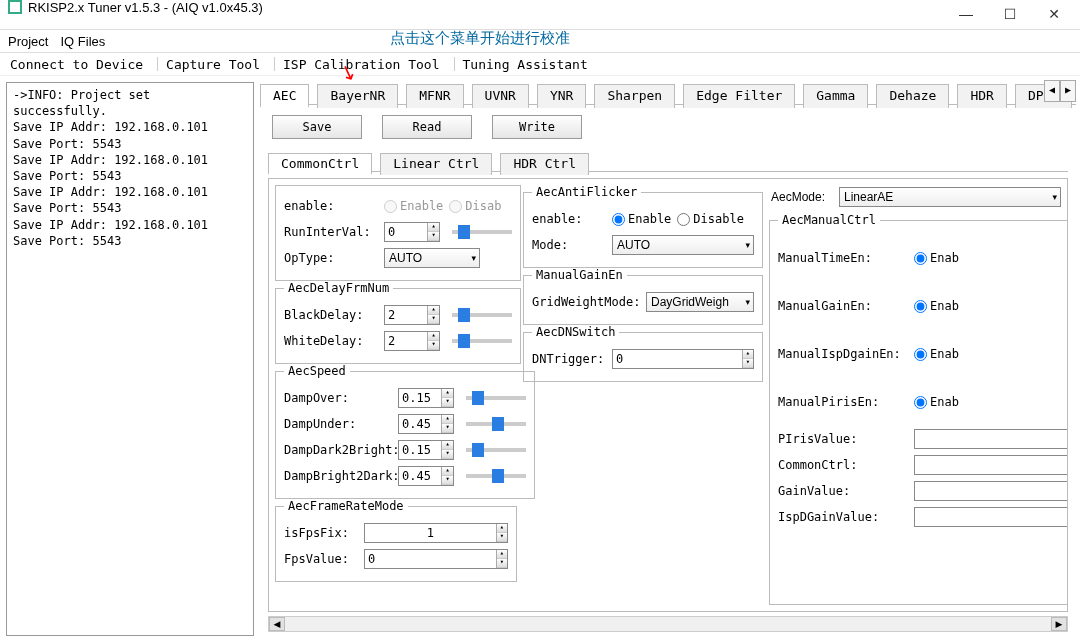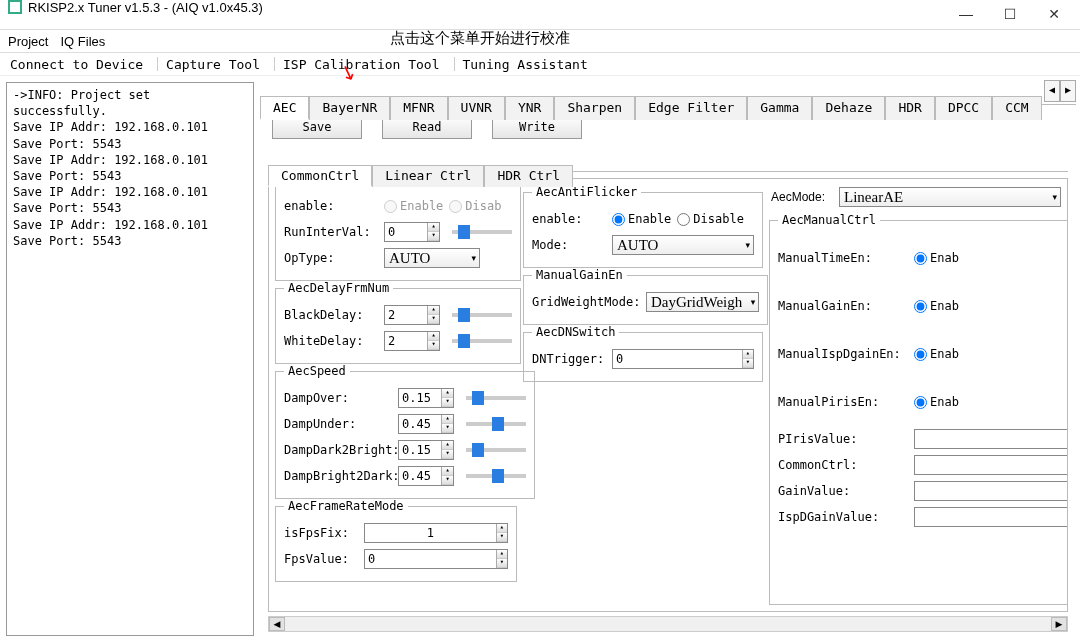--- a/index.html
+++ b/index.html
@@ -11,21 +11,21 @@
 .menubar { height: 22px; display: flex; align-items: center; padding: 0 8px; gap: 12px; font-size: 13px; }
 .menubar span { cursor: default; }
 .toolbar { height: 24px; display: flex; align-items: center; padding: 0 10px; font-family: monospace; font-size: 13px; border-top: 1px solid #ddd; border-bottom: 1px solid #eee; }
 .toolbar span { margin-right: 14px; cursor: default; }
 .toolbar .sep { border-left: 1px solid #ccc; height: 14px; margin: 0 8px 0 0; display: inline-block; }
 .body { display: flex; height: calc(642px - 30px - 22px - 24px); }
 .logpane { width: 248px; border: 1px solid #999; margin: 6px 4px 6px 6px; padding: 4px 6px; font-family: monospace; font-size: 12px; line-height: 1.35; white-space: pre-line; overflow: auto; position: relative; }
 .logpane::-webkit-scrollbar { width: 16px; }
 .rightpane { flex: 1; display: flex; flex-direction: column; padding: 4px 4px 4px 2px; overflow: hidden; }
 .tabs { display: flex; border-bottom: 1px solid #bbb; font-family: monospace; font-size: 13px; position: relative; }
-.tab { padding: 3px 12px; background: #f2f2f2; border: 1px solid #bbb; border-bottom: none; margin-right: 0; cursor: default; position: relative; top: 16px; white-space: nowrap; }
+.tab { padding: 3px 12px; background: #f2f2f2; border: 1px solid #bbb; border-bottom: none; margin-right: 8px; cursor: default; position: relative; top: 4px; white-space: nowrap; }
 .tab.active { background: #fff; border-bottom: 2px solid #fff; }
 .tabs .scrollbtns { position: absolute; right: 0; top: 0; height: 22px; display: flex; }
 .tabs .scrollbtns div { width: 16px; border: 1px solid #aaa; background: #f6f6f6; text-align: center; font-size: 10px; line-height: 18px; }
 .btnrow { padding: 10px 12px; display: flex; gap: 20px; }
 .btn { width: 90px; height: 24px; background: linear-gradient(#fefefe, #e6e6e6); border: 1px solid #999; text-align: center; line-height: 22px; cursor: default; font-family: monospace; }
 .subtabs { display: flex; border-bottom: 1px solid #bbb; font-family: monospace; font-size: 13px; margin: 0 8px; }
 .subtabs .tab { padding: 2px 12px; }
 .formarea { flex: 1; margin: 6px 8px 2px 8px; border: 1px solid #bbb; padding: 6px; overflow: hidden; display: flex; gap: 6px; }
 .col { display: flex; flex-direction: column; }
 .col1 { width: 242px; }
@@ -36,33 +36,33 @@
 .frow { display: flex; align-items: center; height: 24px; margin: 2px 0; gap: 4px; }
 .flabel { width: 96px; white-space: nowrap; }
 .flabel-w { width: 132px; white-space: nowrap; }
 .flabel-s { width: 76px; white-space: nowrap; }
 .spin { display: flex; border: 1px solid #888; background: #fff; }
 .spin input { width: 42px; border: none; padding: 1px 3px; font-family: monospace; font-size: 12px; }
 .spin .sb { width: 12px; display: flex; flex-direction: column; border-left: 1px solid #aaa; }
 .spin .sb div { height: 9px; background: linear-gradient(#fff, #ddd); border-bottom: 1px solid #ccc; font-size: 7px; text-align: center; line-height: 7px; }
 .slider { width: 60px; height: 4px; background: #ccc; margin-left: 8px; position: relative; }
 .slider .thumb { position: absolute; width: 12px; height: 14px; background: #2a7de1; top: -5px; left: 6px; }
-.combo { border: 1px solid #888; background: linear-gradient(#fff, #eee); padding: 1px 16px 1px 4px; position: relative; font-family: Liberation Serif, serif; font-size: 15px; height: 20px; line-height: 16px; }
+.combo { border: 1px solid #888; background: linear-gradient(#fff, #eee); padding: 1px 16px 1px 4px; position: relative; font-family: Liberation Sans, sans-serif; font-size: 12px; height: 20px; line-height: 16px; }
 .combo::after { content: "▾"; position: absolute; right: 3px; font-size: 9px; }
 .opType .combo { width: 96px; }
 .radio { display: inline-flex; align-items: center; margin-right: 2px; }
 .radio input { margin-right: 3px; }
 .col3 fieldset { min-height: 34px; }
 .hscroll { height: 16px; margin: 2px 8px 6px 8px; background: #f0f0f0; border: 1px solid #ccc; position: relative; }
 .hscroll .tl, .hscroll .tr { position: absolute; width: 16px; height: 100%; background: #e2e2e2; border: 1px solid #bbb; text-align: center; font-size: 9px; line-height: 12px; }
 .hscroll .tl { left: 0; }
 .hscroll .tr { right: 0; }
 .arrow-anno { position: absolute; left: 350px; top: 46px; color: #f00; font-size: 14px; pointer-events: none; }
 .arrow-anno::before { content: "↘"; color: #f00; font-size: 20px; position: absolute; left: -10px; top: 14px; transform: rotate(20deg); }
-.annotation-text { position: absolute; left: 390px; top: 29px; color: #000000; font-size: 15px; }
+.annotation-text { position: absolute; left: 390px; top: 29px; color: #0369a1; font-size: 15px; }
 .radio-disabled { color: #999; }
 .noborder { border: none; padding: 0 0 4px 2px; }
 .txtinput { border: 1px solid #888; background: #fff; height: 20px; padding: 1px 4px; font-family: monospace; font-size: 12px; }
 </style>
 </head>
 <body>
 
 <div class="titlebar">
   <div class="appicon"></div>
   <div class="title">RKISP2.x Tuner v1.5.3 - (AIQ v1.0x45.3)</div>

